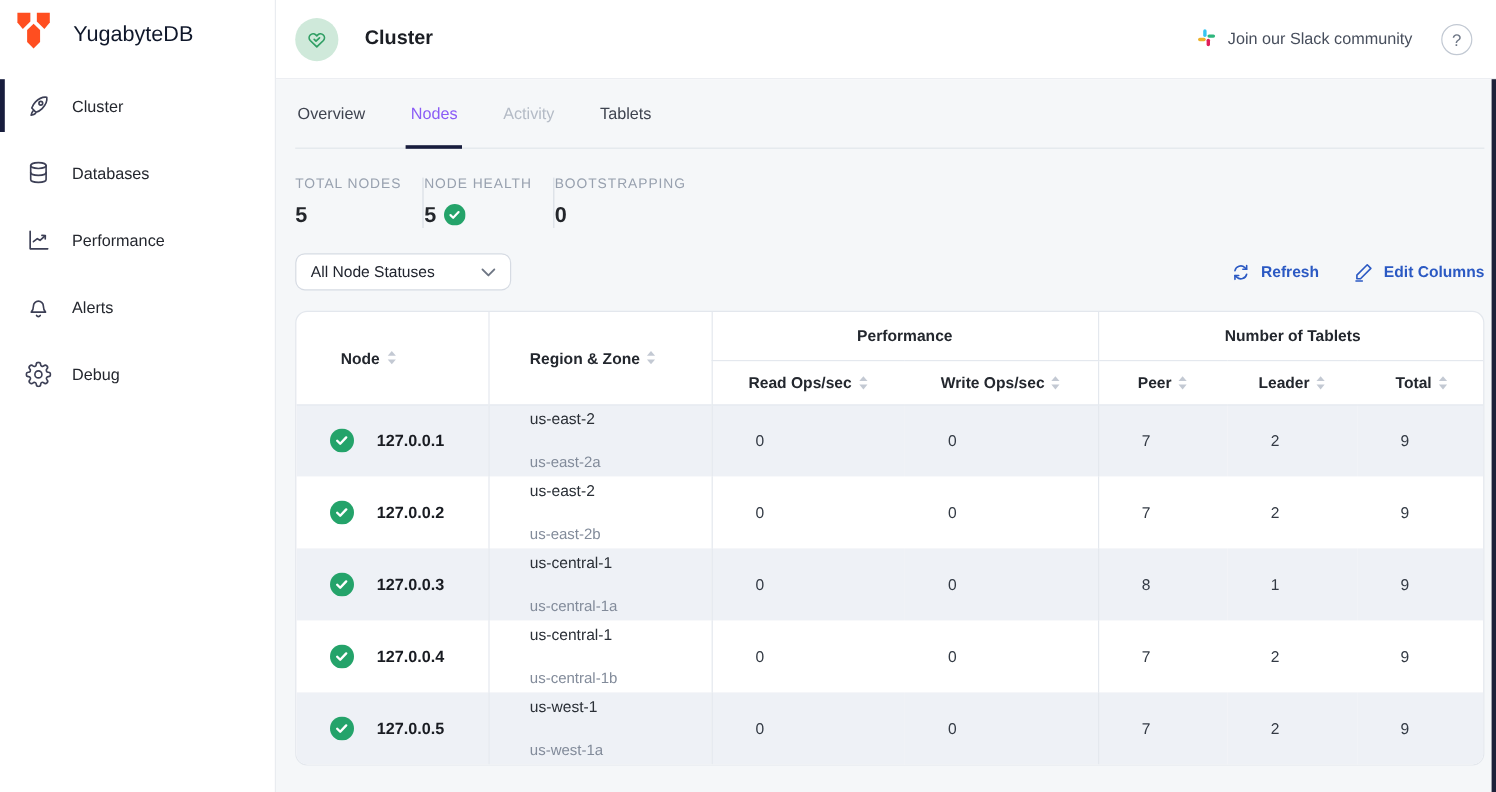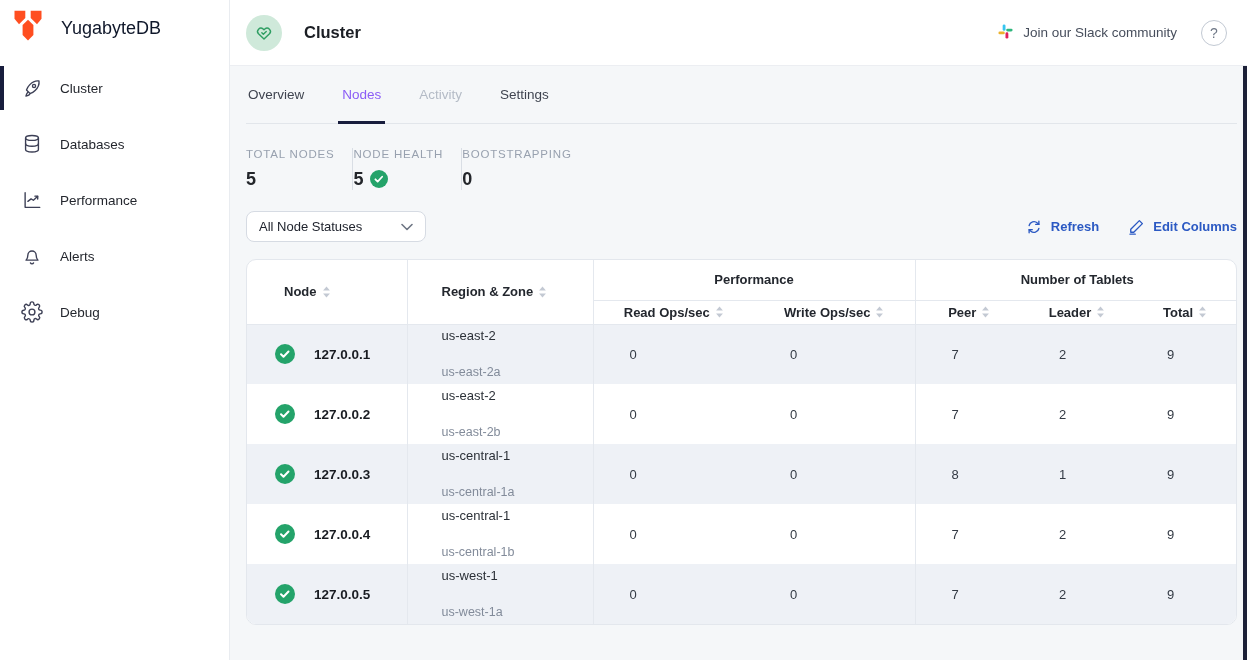--- a/index.html
+++ b/index.html
@@ -47,21 +47,21 @@
   .controls { margin:21px 10px 0 16px; display:flex; align-items:center; justify-content:space-between; }
   .select { width:180px; height:31px; background:#fff; border:1px solid #d6dbe3; border-radius:8px; display:flex; align-items:center; justify-content:space-between; padding:0 12px; font-size:13px; color:#20242e; cursor:pointer; }
   .ctrl-buttons { display:flex; align-items:center; gap:28px; }
   .link-btn { display:flex; align-items:center; gap:8px; color:#2B59C3; font-size:13px; font-weight:bold; cursor:pointer; background:none; border:none; font-family:inherit; }
 
   
   .table-card { margin:17px 10px 0 16px; background:#fff; border:1px solid #e3e7ed; border-radius:10px; overflow:hidden; }
   table { width:100%; border-collapse:collapse; table-layout:fixed; }
   th { font-size:13px; color:#23272e; font-weight:bold; }
   th.group-th { height:40px; text-align:center; border-bottom:1px solid #e4e8ee; }
-  th.sub-th { height:24px; }
+  th.sub-th { height:37px; }
   th.left-th { text-align:left; padding-left:37px; }
   .th-inner { display:flex; align-items:center; gap:5px; }
   .th-center { justify-content:center; }
   thead { border-bottom:1px solid #e4e8ee; }
   col.c-node { width:160px; } col.c-region { width:186px; }
   col.c-read { width:161px; } col.c-write { width:161px; }
   col.c-peer { width:108px; } col.c-leader { width:108px; } col.c-total { width:108px; }
   .bl { border-left:1px solid #e4e8ee; }
   tbody td { height:60px; font-size:13px; color:#333a44; padding-left:36px; }
   tbody tr.striped { background:#eef1f6; }
@@ -170,21 +170,21 @@
         <button class="help-btn">?</button>
       </div>
     </div>
 
     <div class="content">
 
       <div class="tabs-wrap">
         <div class="tab">Overview</div>
         <div class="tab active">Nodes</div>
         <div class="tab disabled">Activity</div>
-        <div class="tab">Settings</div>
+        <div class="tab">Tablets</div>
       </div>
 
       <div class="stats">
         <div class="stat">
           <div class="stat-label">TOTAL NODES</div>
           <div class="stat-value">5</div>
         </div>
         <div class="stat">
           <div class="stat-label">NODE HEALTH</div>
           <div class="stat-value">

